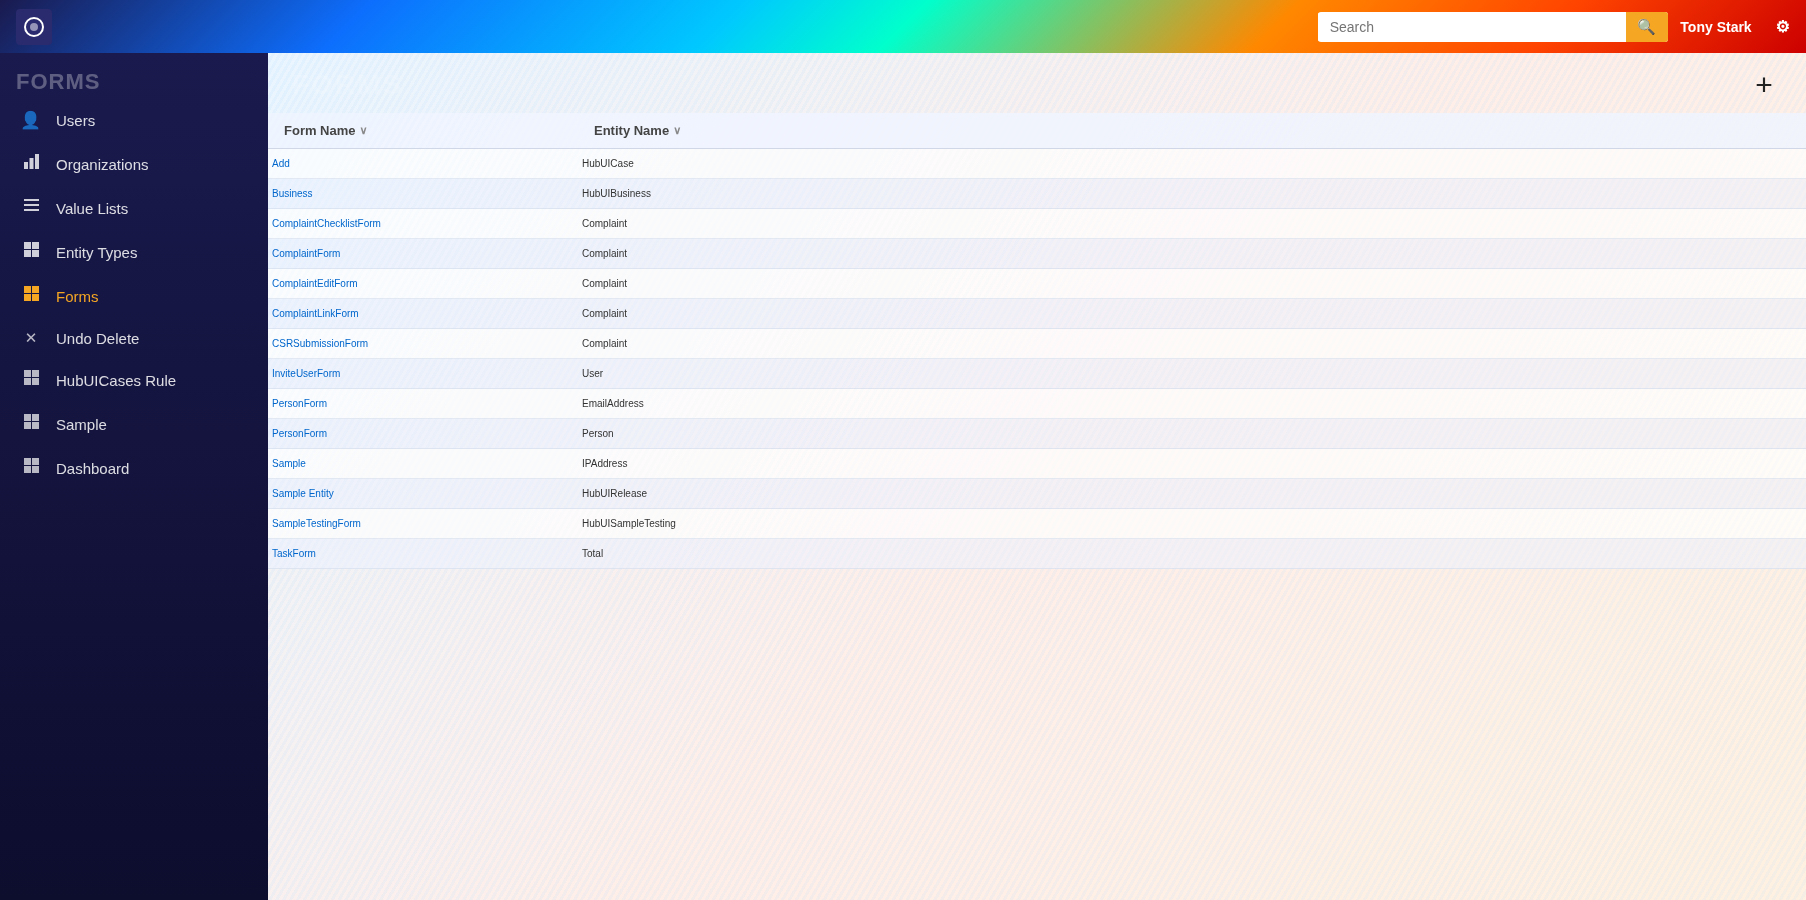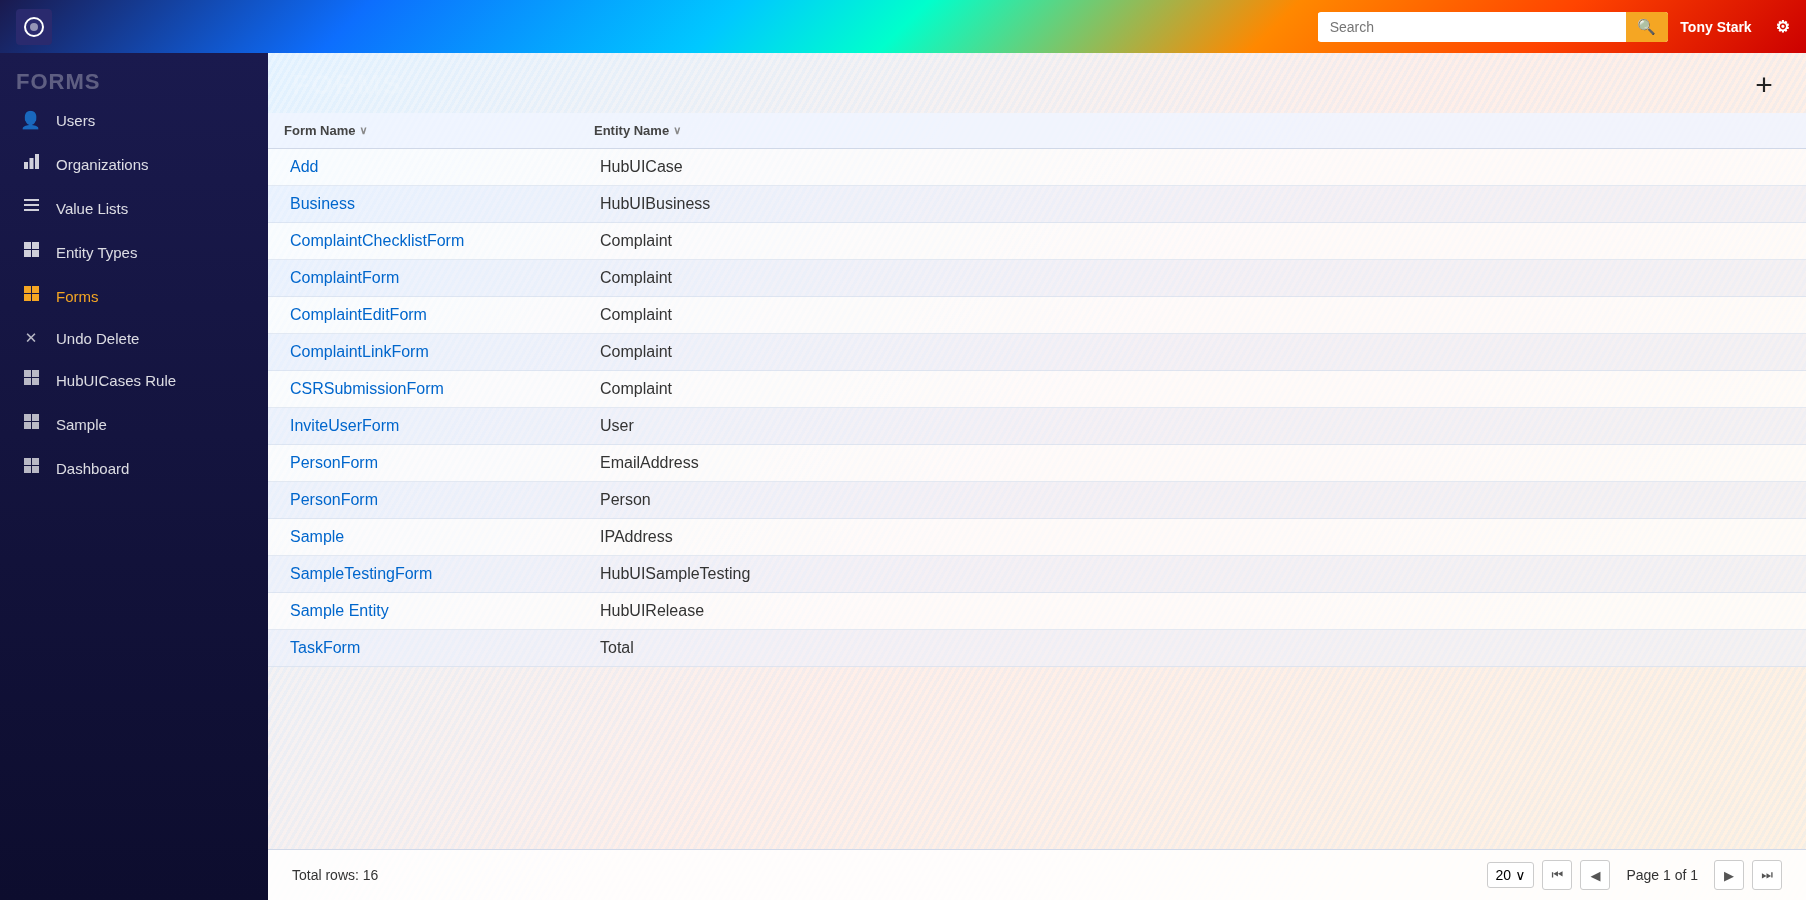--- a/index.html
+++ b/index.html
@@ -186,22 +186,22 @@
     tbody tr {
       border-bottom: 1px solid rgba(210,220,235,0.6);
     }
     tbody tr:nth-child(odd) {
       background: rgba(255,255,255,0.7);
     }
     tbody tr:nth-child(even) {
       background: rgba(235,242,255,0.5);
     }
     tbody td {
-      padding: 9px 22px;
-      font-size: 16px;
+      padding: 9px 4px;
+      font-size: 10px;
     }
     .form-name-cell {
       color: #0066cc;
       cursor: pointer;
     }
     .entity-name-cell {
       color: #333;
     }
 
     
@@ -442,48 +442,34 @@
       <td class="form-name-cell">PersonForm</td>
       <td class="entity-name-cell">Person</td>
       <td></td>
     </tr>
               <tr>
       <td class="form-name-cell">Sample</td>
       <td class="entity-name-cell">IPAddress</td>
       <td></td>
     </tr>
               <tr>
+      <td class="form-name-cell">Sample Entity</td>
+      <td class="entity-name-cell">HubUIRelease</td>
+      <td></td>
+    </tr>
+              <tr>
       <td class="form-name-cell">SampleTestingForm</td>
       <td class="entity-name-cell">HubUISampleTesting</td>
-      <td></td>
-    </tr>
-              <tr>
-      <td class="form-name-cell">Sample Entity</td>
-      <td class="entity-name-cell">HubUIRelease</td>
       <td></td>
     </tr>
               <tr>
       <td class="form-name-cell">TaskForm</td>
       <td class="entity-name-cell">Total</td>
       <td></td>
     </tr>
             </tbody>
         </table>
       </div>
 
-      <div class="pagination-bar">
-        <span class="total-rows">Total rows: 16</span>
-        <div class="pagination-controls">
-          <div class="page-size-select">
-            <span>20</span>
-            <span>∨</span>
-          </div>
-          <button class="page-nav-btn">⏮</button>
-          <button class="page-nav-btn">◀</button>
-          <span class="page-info">Page 1 of 1</span>
-          <button class="page-nav-btn">▶</button>
-          <button class="page-nav-btn">⏭</button>
-        </div>
-      </div>
     </div>
   </div>
 
 </div>
 
 </body></html>

